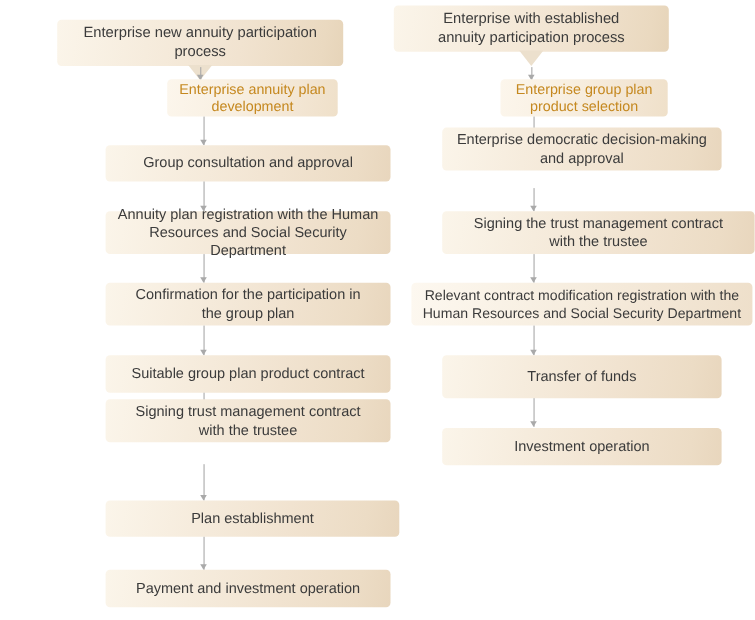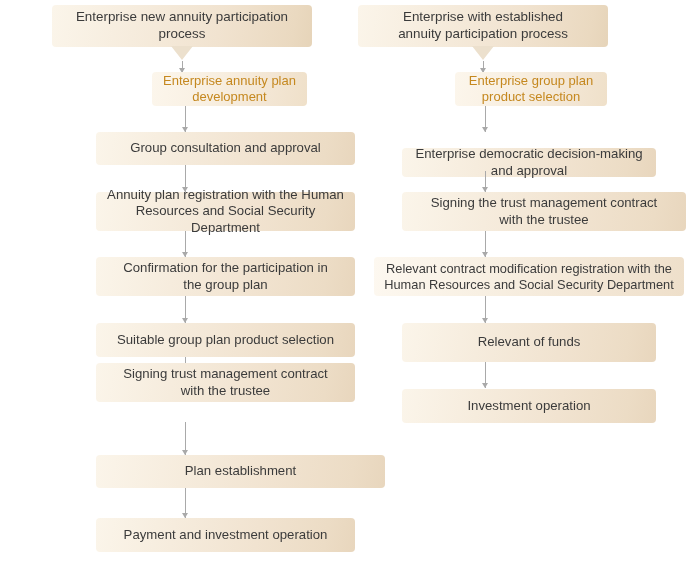--- a/index.html
+++ b/index.html
@@ -118,21 +118,21 @@
     border-left: 3.5px solid transparent;
     border-right: 3.5px solid transparent;
     border-top: 5px solid #a9a9a9;
   }
 </style>
 </head>
 <body>
 
 <div id="canvas">
 
-  <div class="banner" style="left:52px; top:5px; width:260px; height:42px;">
+  <div class="banner" style="left:52px; top:18px; width:260px; height:42px;">
     <div class="banner-body">Enterprise new annuity participation
 process</div>
     <div class="banner-notch"></div>
   </div>
 
   <div class="conn" style="left:182px; top:61px; height:13px;"></div>
   <div class="conn-head" style="left:182px; top:68px;"></div>
 
   <div class="node accent" style="left:108px; top:72px; width:155px; height:34px;">
     <span>Enterprise annuity plan
@@ -159,35 +159,35 @@
 
   <div class="node" style="left:52px; top:257px; width:259px; height:39px;">
     <span>Confirmation for the participation in
 the group plan</span>
   </div>
 
   <div class="conn" style="left:185px; top:296px; height:27px;"></div>
   <div class="conn-head" style="left:185px; top:318px;"></div>
 
   <div class="node" style="left:52px; top:323px; width:259px; height:34px;">
-    <span>Suitable group plan product selection</span>
+    <span>Suitable group plan product contract</span>
   </div>
 
   <div class="conn" style="left:185px; top:357px; height:26px;"></div>
   <div class="conn-head" style="left:185px; top:378px;"></div>
 
   <div class="node" style="left:52px; top:363px; width:259px; height:39px;">
     <span>Signing trust management contract
 with the trustee</span>
   </div>
 
   <div class="conn" style="left:185px; top:422px; height:33px;"></div>
   <div class="conn-head" style="left:185px; top:450px;"></div>
 
-  <div class="node" style="left:52px; top:455px; width:289px; height:33px;">
+  <div class="node" style="left:52px; top:455px; width:267px; height:33px;">
     <span>Plan establishment</span>
   </div>
 
   <div class="conn" style="left:185px; top:488px; height:30px;"></div>
   <div class="conn-head" style="left:185px; top:513px;"></div>
 
   <div class="node" style="left:52px; top:518px; width:259px; height:34px;">
     <span>Payment and investment operation</span>
   </div>
 
@@ -201,21 +201,21 @@
   <div class="conn-head" style="left:483px; top:68px;"></div>
 
   <div class="node accent" style="left:411px; top:72px; width:152px; height:34px;">
     <span>Enterprise group plan
 product selection</span>
   </div>
 
   <div class="conn" style="left:485px; top:106px; height:26px;"></div>
   <div class="conn-head" style="left:485px; top:127px;"></div>
 
-  <div class="node" style="left:358px; top:148px; width:254px; height:29px;">
+  <div class="node" style="left:358px; top:116px; width:254px; height:39px;">
     <span>Enterprise democratic decision-making
 and approval</span>
   </div>
 
   <div class="conn" style="left:485px; top:171px; height:21px;"></div>
   <div class="conn-head" style="left:485px; top:187px;"></div>
 
   <div class="node" style="left:358px; top:192px; width:284px; height:39px;">
     <span>Signing the trust management contract
 with the trustee</span>
@@ -226,21 +226,21 @@
 
   <div class="node pale" style="left:330px; top:257px; width:310px; height:39px; font-size:12.8px;">
     <span>Relevant contract modification registration with the
 Human Resources and Social Security Department</span>
   </div>
 
   <div class="conn" style="left:485px; top:296px; height:27px;"></div>
   <div class="conn-head" style="left:485px; top:318px;"></div>
 
   <div class="node" style="left:358px; top:323px; width:254px; height:39px;">
-    <span>Relevant of funds</span>
+    <span>Transfer of funds</span>
   </div>
 
   <div class="conn" style="left:485px; top:362px; height:26px;"></div>
   <div class="conn-head" style="left:485px; top:383px;"></div>
 
   <div class="node" style="left:358px; top:389px; width:254px; height:34px;">
     <span>Investment operation</span>
   </div>
 
 </div>

